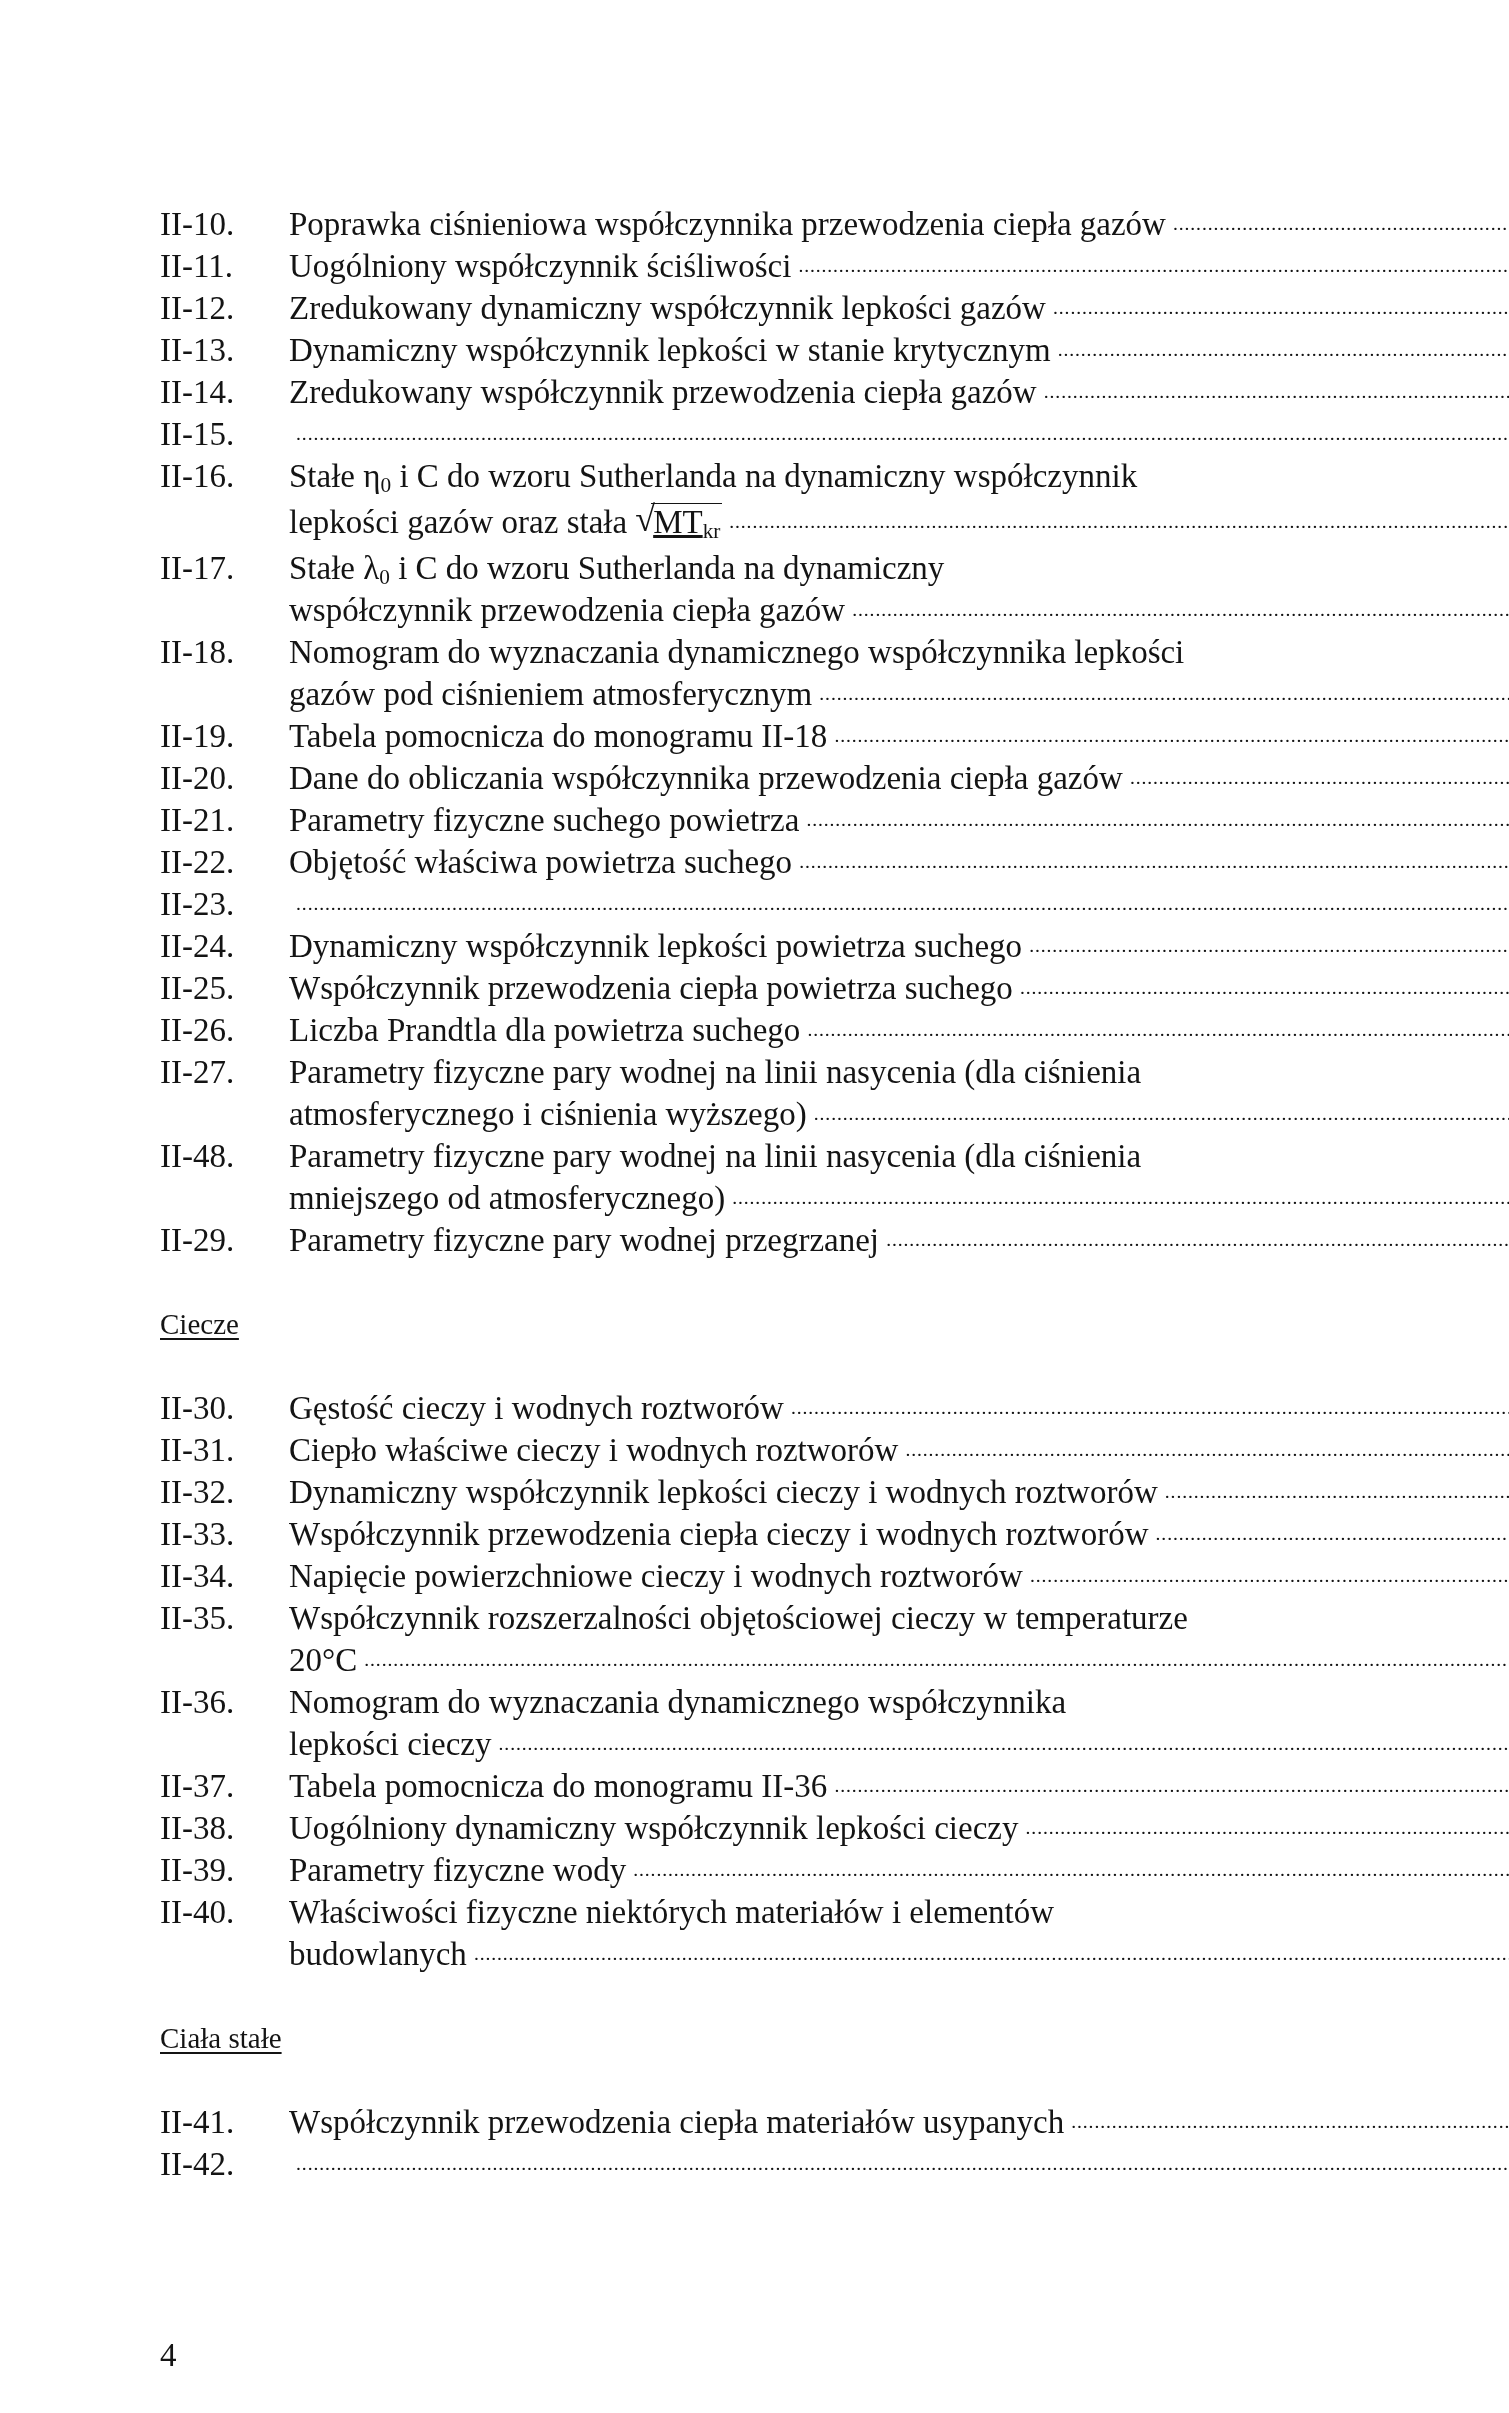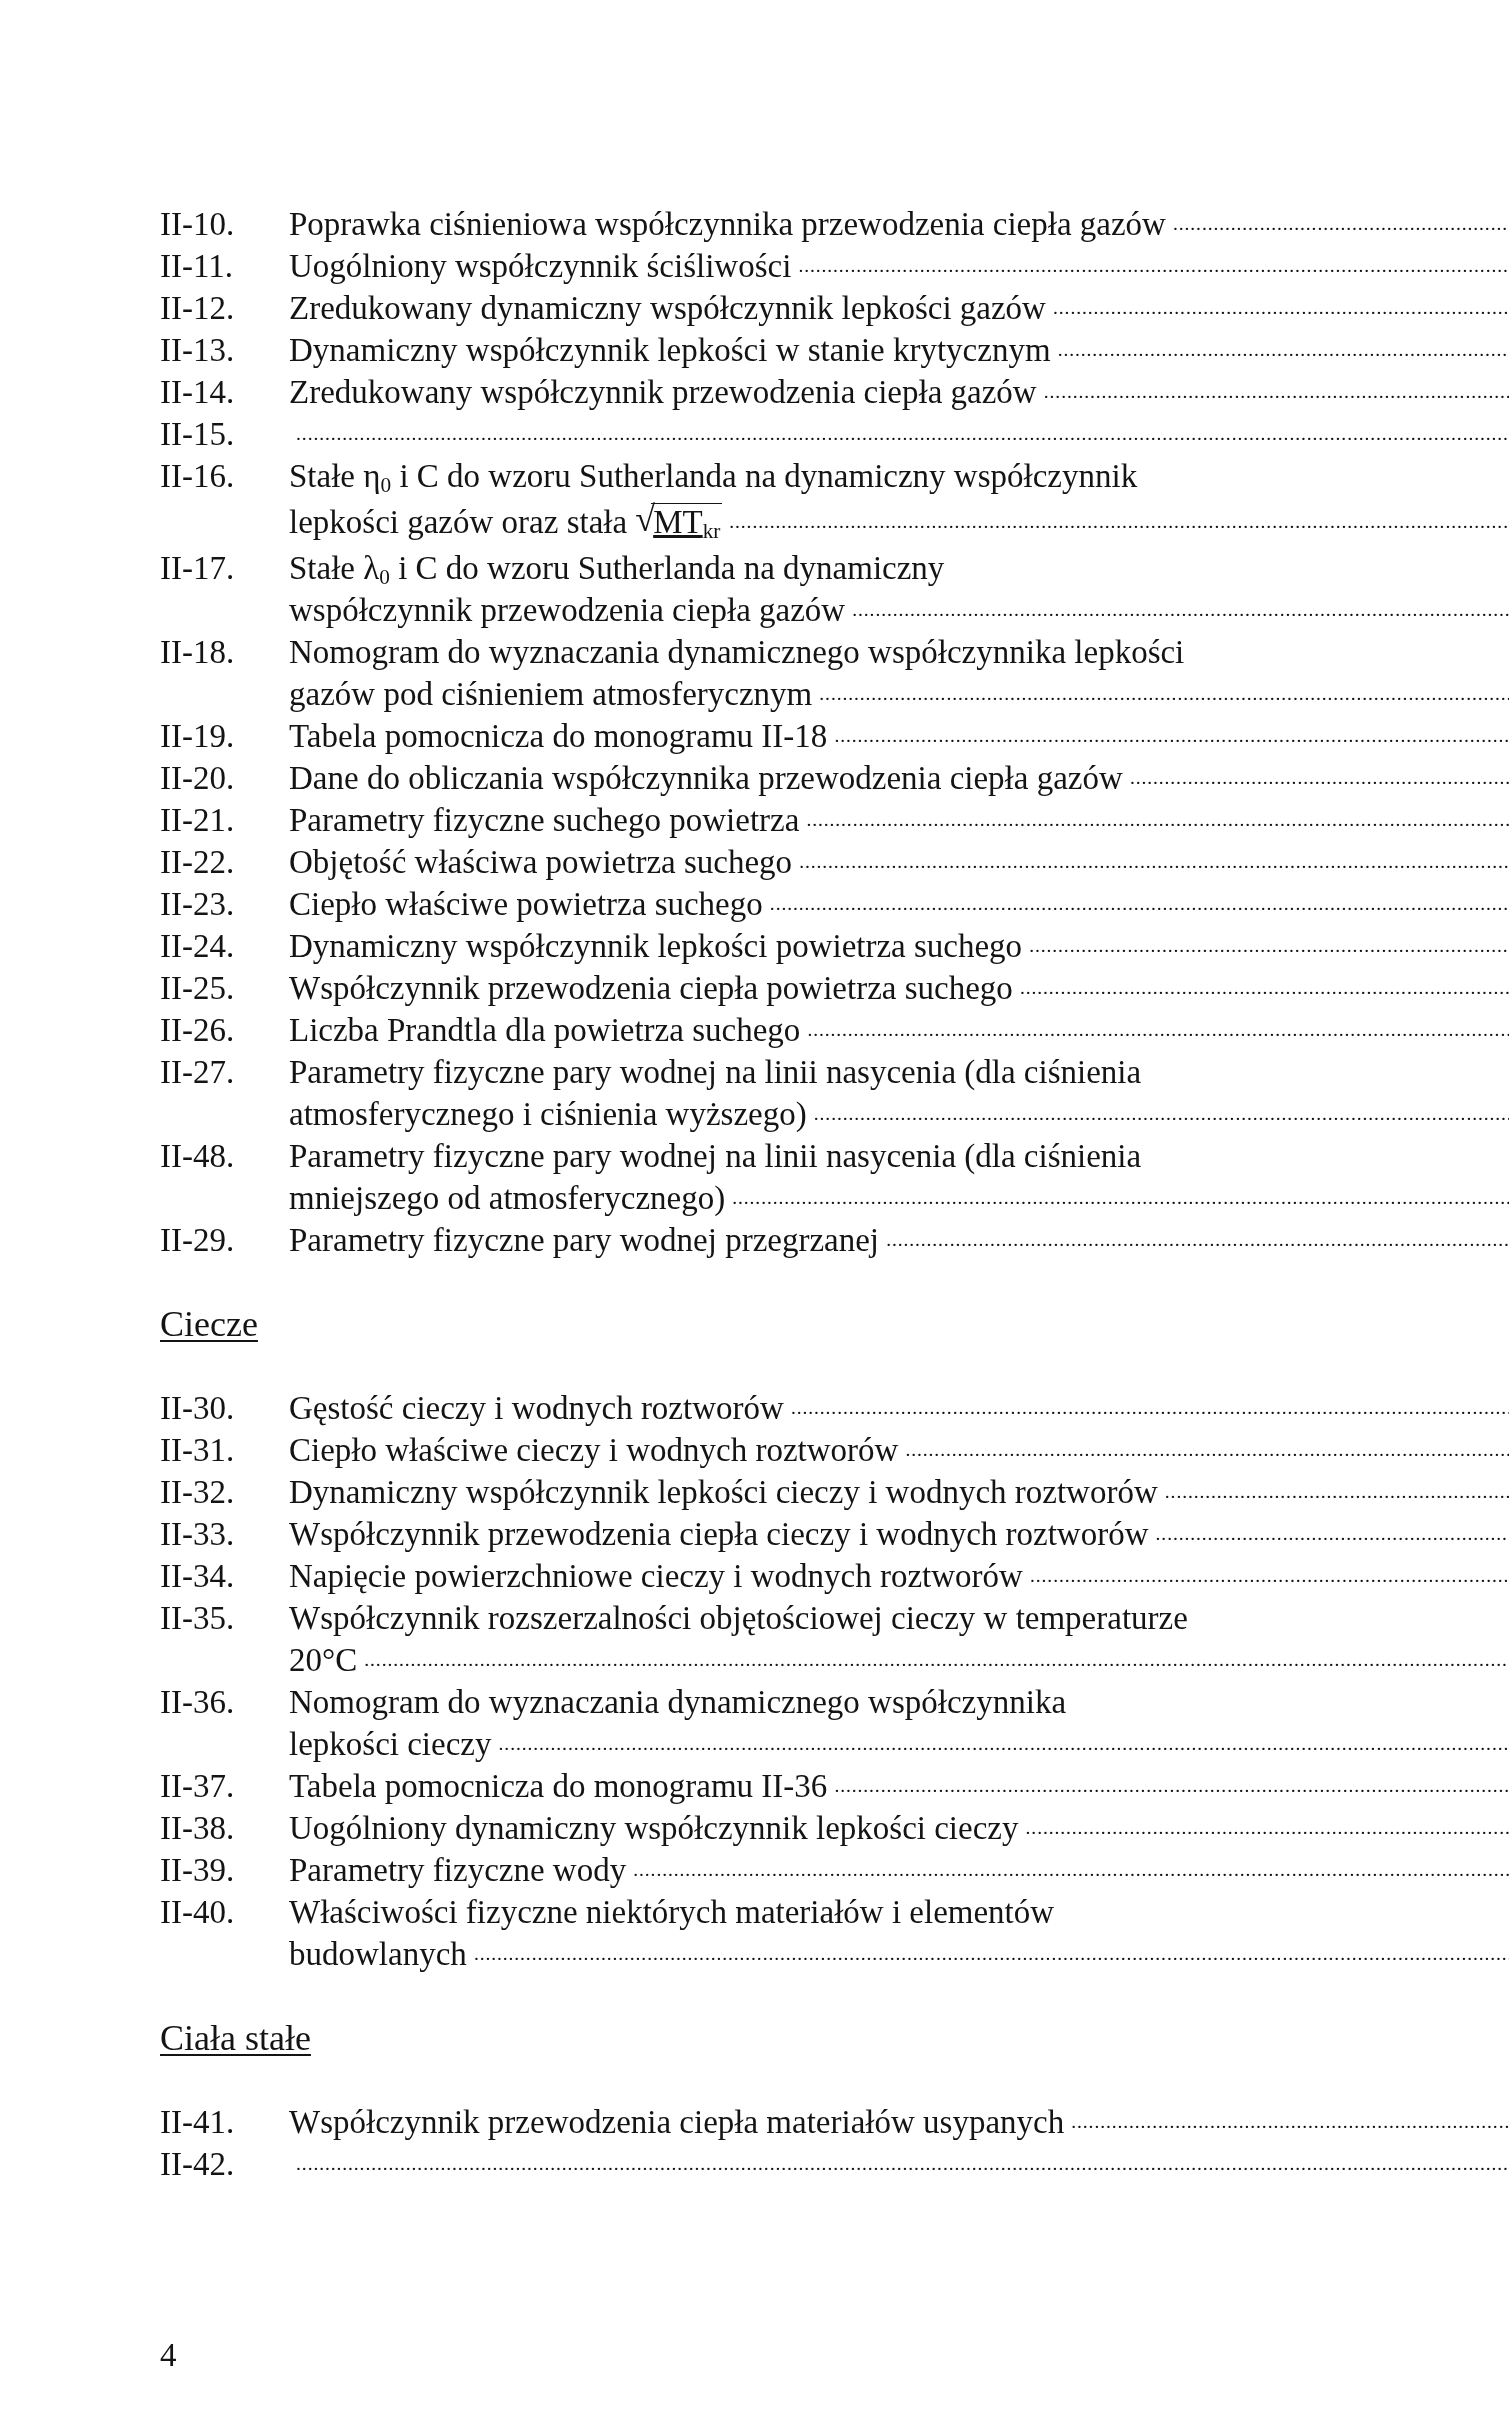--- a/index.html
+++ b/index.html
@@ -22,21 +22,21 @@
     flex: 1 1 auto; overflow: hidden; white-space: nowrap;
     margin: 0 10.7px 0 7.1px; letter-spacing: 0.9px; font-size: 19.5px; line-height: 42px;
     height: 42px;
   }
   .line .dots::before {
     content: "................................................................................................................................................................................................................................................................";
   }
   .line.tall { line-height: 50px; }
   .line.tall .dots { line-height: 50px; height: 50px; }
   .heading {
-    font-size: 36px; line-height: 42px; text-decoration: underline;
+    font-size: 29px; line-height: 42px; text-decoration: underline;
     text-underline-offset: 4.4px; text-decoration-thickness: 1.8px;
   }
   .gap-lg { height: 42px; }
   sub { font-size: 21.3px; line-height: 0; vertical-align: -5.3px; }
   .sqrt { display: inline-block; position: relative; padding-left: 16px; }
   .sqrt .rad {
     position: absolute; left: 0; top: 3.6px; font-size: 36px; line-height: 36px;
   }
   .sqrt .under { border-top: 1.8px solid #141414; display: inline-block; padding: 0 1.8px; line-height: 37px; text-decoration: underline; }
   .folio { position: absolute; left: 160px; top: 2334px; font-size: 33px; line-height: 42px; }
@@ -168,21 +168,20 @@
           <div class="line">
             <span class="txt">Objętość właściwa powietrza suchego</span>
             <span class="dots"></span>
           </div>
         </div>
       </div>
       <div class="row">
         <div class="num">II-23.</div>
         <div class="body">
           <div class="line">
-            <span class="txt">Ciepło właściwe powietrza suchego</span>
             <span class="dots"></span>
           </div>
         </div>
       </div>
       <div class="row">
         <div class="num">II-24.</div>
         <div class="body">
           <div class="line">
             <span class="txt">Dynamiczny współczynnik lepkości powietrza suchego</span>
             <span class="dots"></span>

